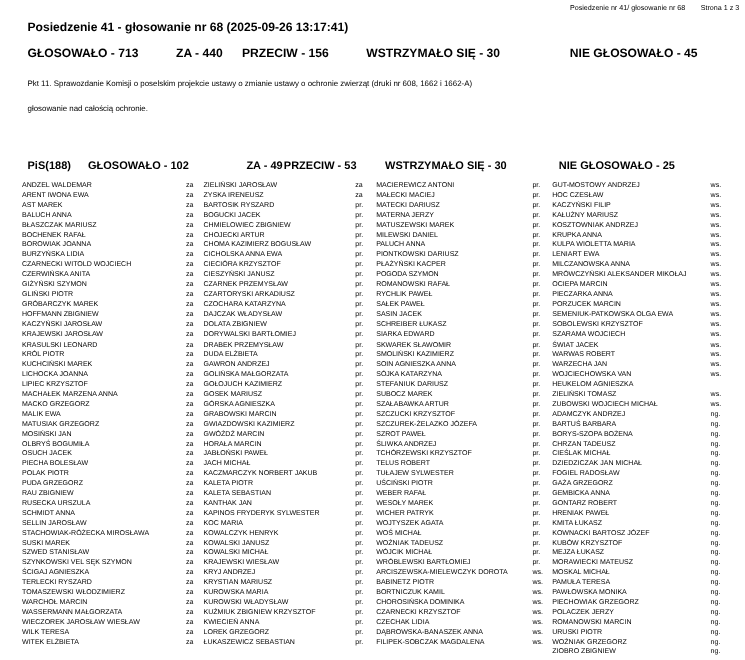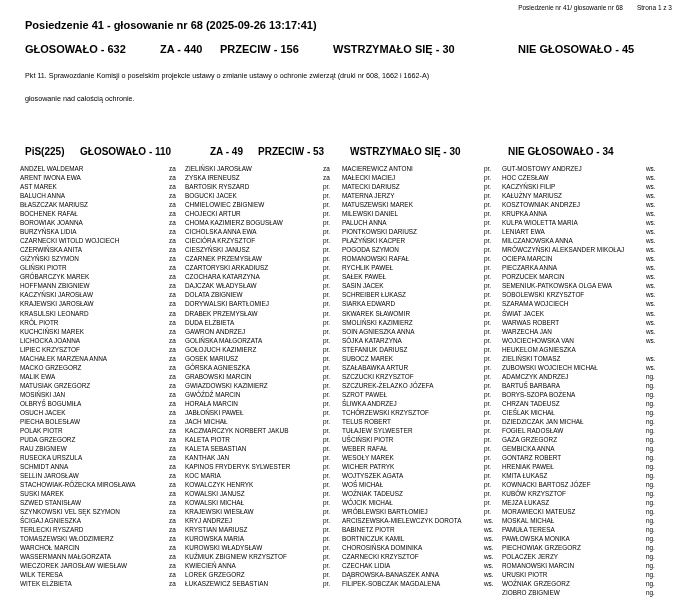--- a/index.html
+++ b/index.html
@@ -22,37 +22,37 @@
 </head>
 <body>
 
 <div class="page-head">
   <span>Posiedzenie nr 41/ głosowanie nr 68</span><span class="pg">Strona 1 z 3</span>
 </div>
 
 <div class="abs title">Posiedzenie 41 - głosowanie nr 68 (2025-09-26 13:17:41)</div>
 
 <div>
-  <span class="abs sumline" style="left:25px">GŁOSOWAŁO - 632</span>
+  <span class="abs sumline" style="left:25px">GŁOSOWAŁO - 713</span>
   <span class="abs sumline" style="left:160px">ZA - 440</span>
   <span class="abs sumline" style="left:220px">PRZECIW - 156</span>
   <span class="abs sumline" style="left:333px">WSTRZYMAŁO SIĘ - 30</span>
   <span class="abs sumline" style="left:518px">NIE GŁOSOWAŁO - 45</span>
 </div>
 
 <div class="abs subject" style="top:71px">Pkt 11. Sprawozdanie Komisji o poselskim projekcie ustawy o zmianie ustawy o ochronie zwierząt (druki nr 608, 1662 i 1662-A)</div>
 <div class="abs subject" style="top:93.5px">głosowanie nad całością ochronie.</div>
 
 <div>
-  <span class="abs partyline" style="left:25px">PiS(225)</span>
-  <span class="abs partyline" style="left:80px">GŁOSOWAŁO - 110</span>
-  <span class="abs partyline" style="left:210px">ZA - 49</span>
+  <span class="abs partyline" style="left:25px">PiS(188)</span>
+  <span class="abs partyline" style="left:80px">GŁOSOWAŁO - 102</span>
+  <span class="abs partyline" style="left:224px">ZA - 49</span>
   <span class="abs partyline" style="left:258px">PRZECIW - 53</span>
   <span class="abs partyline" style="left:350px">WSTRZYMAŁO SIĘ - 30</span>
-  <span class="abs partyline" style="left:508px">NIE GŁOSOWAŁO - 34</span>
+  <span class="abs partyline" style="left:508px">NIE GŁOSOWAŁO - 25</span>
 </div>
 
 <div id="vote-table">
     <div class="vcol" style="left: 20px; width: 171px;">
       <div class="vrow">
         <span class="vname">ANDZEL WALDEMAR</span>
         <span class="vmark" style="left: 149px;">za</span>
       </div>
       <div class="vrow">
         <span class="vname">ARENT IWONA EWA</span>

